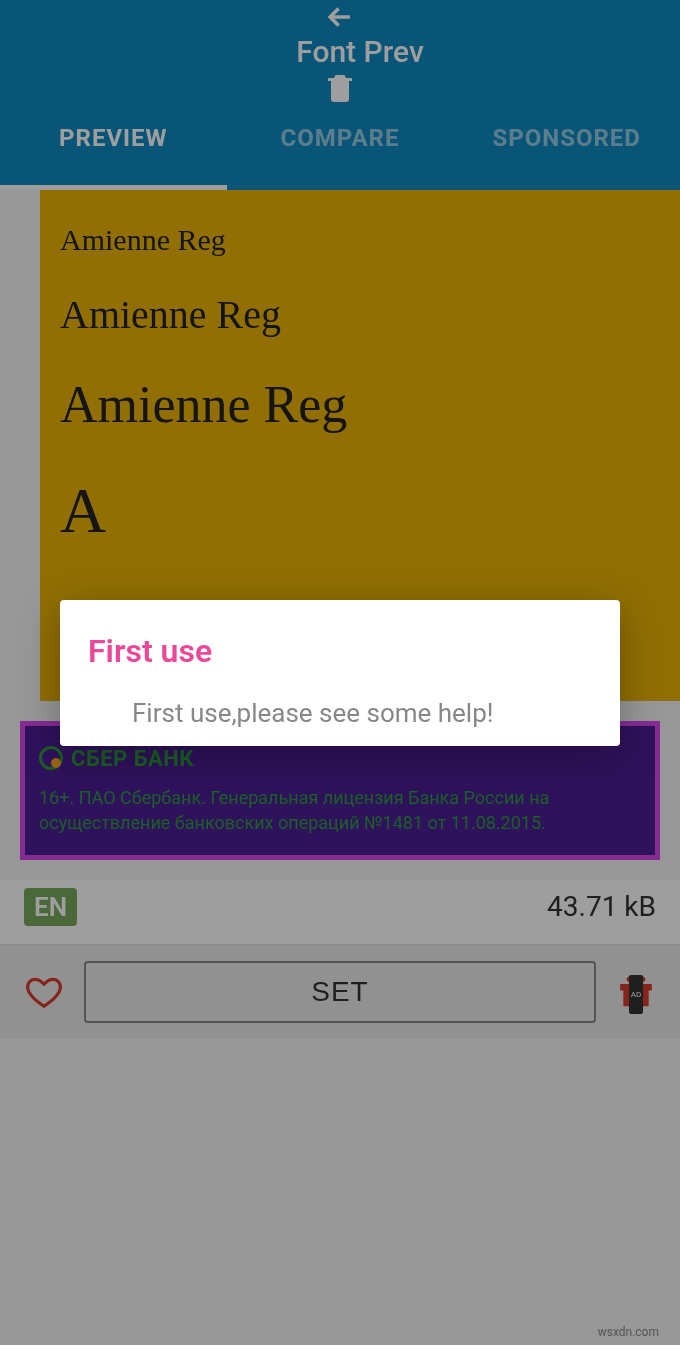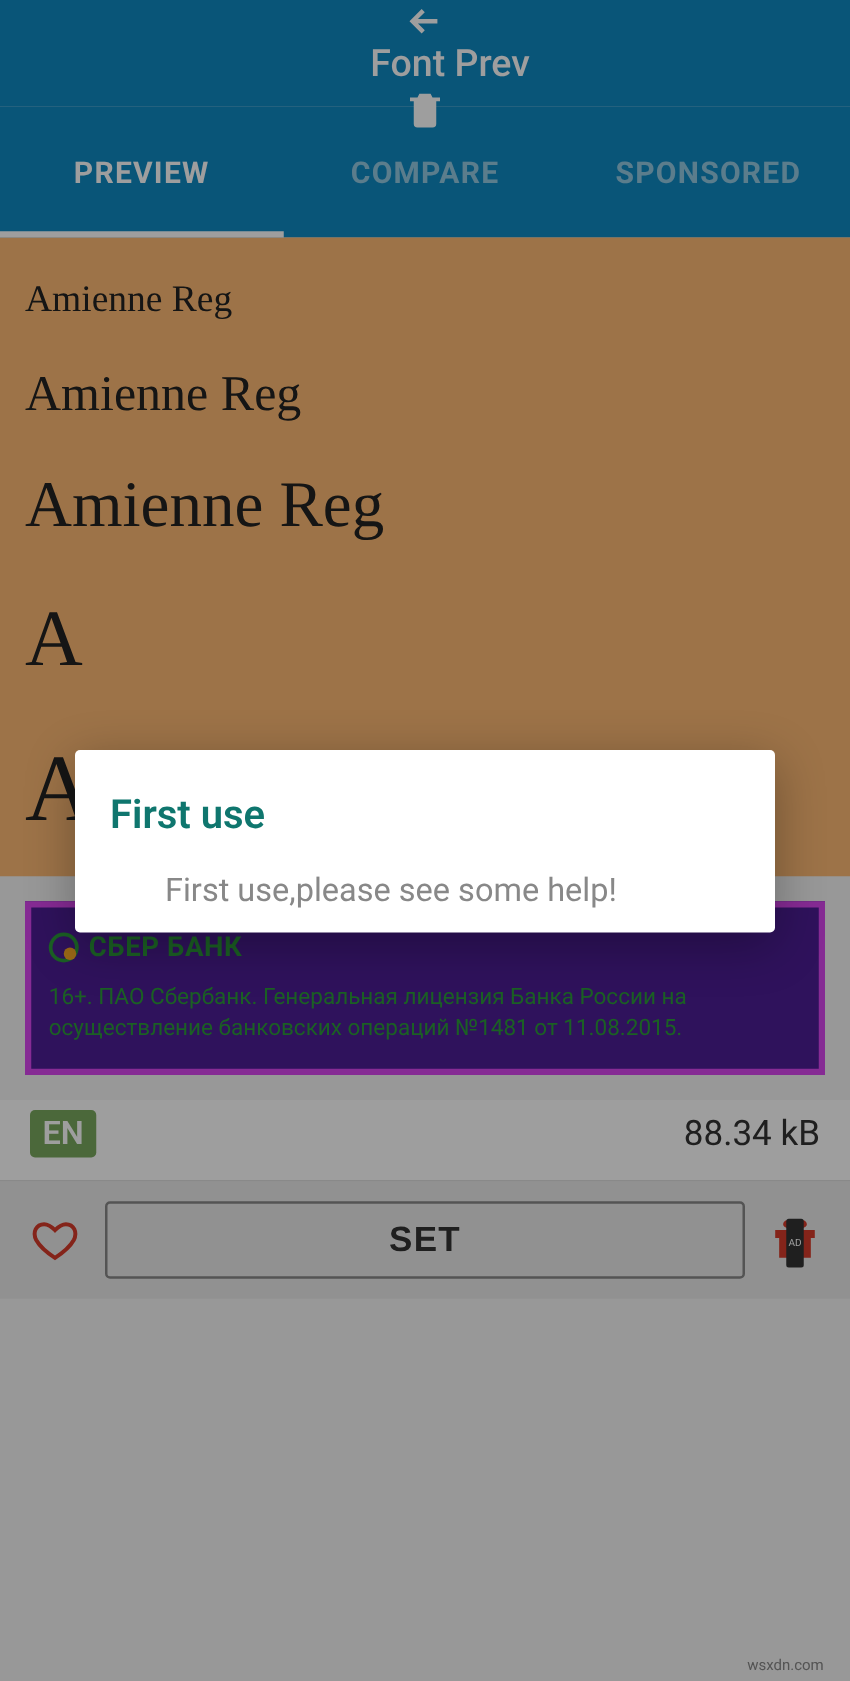--- a/index.html
+++ b/index.html
@@ -9,50 +9,50 @@
 .appbar { background: #1089c2; height: 85px; display: flex; align-items: center; padding: 0 20px; flex-direction: column; }
 .back-btn { color: #fff; display: flex; align-items: center; justify-content: center; width: 50px; height: 50px; }
 .appbar-title { color: #fff; font-size: 30px; font-weight: 500; margin-left: 40px; flex: 1; }
 .trash-btn { color: #fff; width: 50px; height: 50px; display: flex; align-items: center; justify-content: center; }
 
 .tabs { background: #1089c2; height: 105px; display: flex; align-items: center; }
 .tab { flex: 1; color: rgba(255,255,255,0.55); font-size: 24px; font-weight: 700; letter-spacing: 1px; height: 100%; display: flex; align-items: center; justify-content: center; position: relative; }
 .tab.active { color: #fff; }
 .tab.active::after { content: ""; position: absolute; bottom: 0; left: 0; right: 0; height: 5px; background: #fff; }
 
-.content { background: #fdba74; padding: 30px 20px 10px 20px; }
+.content { background: #eab308; padding: 30px 20px 10px 20px; margin-left: 40px; }
 .sample { font-family: "Brush Script MT", "Segoe Script", cursive; color: #222; margin-bottom: 10px; line-height: 1.3; }
 .s1 { font-size: 30px; }
 .s2 { font-size: 40px; margin-top: 30px; }
 .s3 { font-size: 52px; margin-top: 30px; }
 .s4 { font-size: 64px; margin-top: 30px; }
 .s5 { font-size: 76px; margin-top: 30px; }
 
 .ad-box { border: 5px solid #d946ef; margin: 20px; padding: 20px 14px; background: #4c1d95; }
 .ad-brand { display: flex; align-items: center; gap: 8px; }
 .ad-logo { width: 24px; height: 24px; border-radius: 50%; border: 3px solid #2c9b3a; position: relative; }
 .ad-logo::after { content: ""; position: absolute; right: -1px; bottom: -1px; width: 10px; height: 10px; background: #f9a825; border-radius: 50%; }
 .ad-brand-name { color: #2c9b3a; font-weight: 700; font-size: 22px; letter-spacing: 0.5px; }
 .ad-text { color: #2c9b3a; font-size: 18px; margin-top: 14px; line-height: 1.4; }
 
 .meta-row { display: flex; justify-content: space-between; align-items: center; padding: 8px 24px 18px 24px; background: #fff; }
 .lang-badge { background: #7aa85e; color: #fff; font-weight: 600; font-size: 26px; padding: 4px 10px; border-radius: 4px; text-align: center; }
 .file-size { color: #333; font-size: 28px; }
 
 .bottombar { background: #ebebeb; height: 95px; display: flex; align-items: center; padding: 0 22px; gap: 18px; border-top: 1px solid #ddd; }
 .heart-btn { width: 44px; height: 44px; display: flex; align-items: center; justify-content: center; }
-.set-btn { flex: 1; height: 62px; border: 2px solid #888; border-radius: 4px; background: #ebebeb; color: #333; font-size: 28px; font-weight: 700; letter-spacing: 1px; }
+.set-btn { flex: 1; height: 62px; border: 2px solid #888; border-radius: 4px; background: #ebebeb; color: #333; font-size: 28px; font-weight: 400; letter-spacing: 1px; }
 .gift-btn { width: 44px; height: 44px; display: flex; align-items: center; justify-content: center; position: relative; }
 .gift-ad { position: absolute; bottom: 0; font-size: 8px; background: #333; color: #fff; padding: 15px 2px; border-radius: 2px; }
 
 .watermark { position: absolute; bottom: 6px; right: 21px; font-size: 12px; color: #888; }
 
 .scrim { position: absolute; inset: 0; background: rgba(0,0,0,0.38); display: flex; align-items: center; justify-content: center; }
 .dialog { background: #fff; width: 560px; border-radius: 4px; padding: 32px 28px 18px 28px; box-shadow: 0 10px 40px rgba(0,0,0,0.3); }
-.dialog-title { font-size: 32px; font-weight: 600; color: #0f766e; }
+.dialog-title { font-size: 32px; font-weight: 600; color: #ec4899; }
 .dialog-body { font-size: 26px; color: #888; margin-top: 28px; margin-left: 44px; }
 .dialog-actions { display: flex; justify-content: flex-end; gap: 60px; margin-top: 48px; padding-right: 10px; }
 .dialog-btn { color: #1089c2; font-size: 25px; font-weight: 700; background: none; border: none; letter-spacing: 0.5px; }
 </style>
 </head>
 <body>
 
 <div class="appbar">
   <div class="back-btn">
     <svg width="34" height="34" viewBox="0 0 24 24" fill="none" stroke="#fff" stroke-width="2.5">
@@ -84,21 +84,21 @@
 <div class="ad-box">
   <div class="ad-brand">
     <div class="ad-logo"></div>
     <div class="ad-brand-name">СБЕР БАНК</div>
   </div>
   <div class="ad-text">16+. ПАО Сбербанк. Генеральная лицензия Банка России на осуществление банковских операций №1481 от 11.08.2015.</div>
 </div>
 
 <div class="meta-row">
   <div class="lang-badge">EN</div>
-  <div class="file-size">88.34 kB</div>
+  <div class="file-size">43.71 kB</div>
 </div>
 
 <div class="bottombar">
   <div class="heart-btn">
     <svg width="38" height="38" viewBox="0 0 24 24" fill="none" stroke="#d63a2a" stroke-width="2">
         <path d="M12 21s-7-4.5-9.5-9C.5 8 2.5 4 6.5 4c2 0 3.5 1 5.5 3 2-2 3.5-3 5.5-3 4 0 6 4 4 8-2.5 4.5-9.5 9-9.5 9z"></path>
       </svg>
   </div>
   <button class="set-btn">SET</button>
   <div class="gift-btn">

